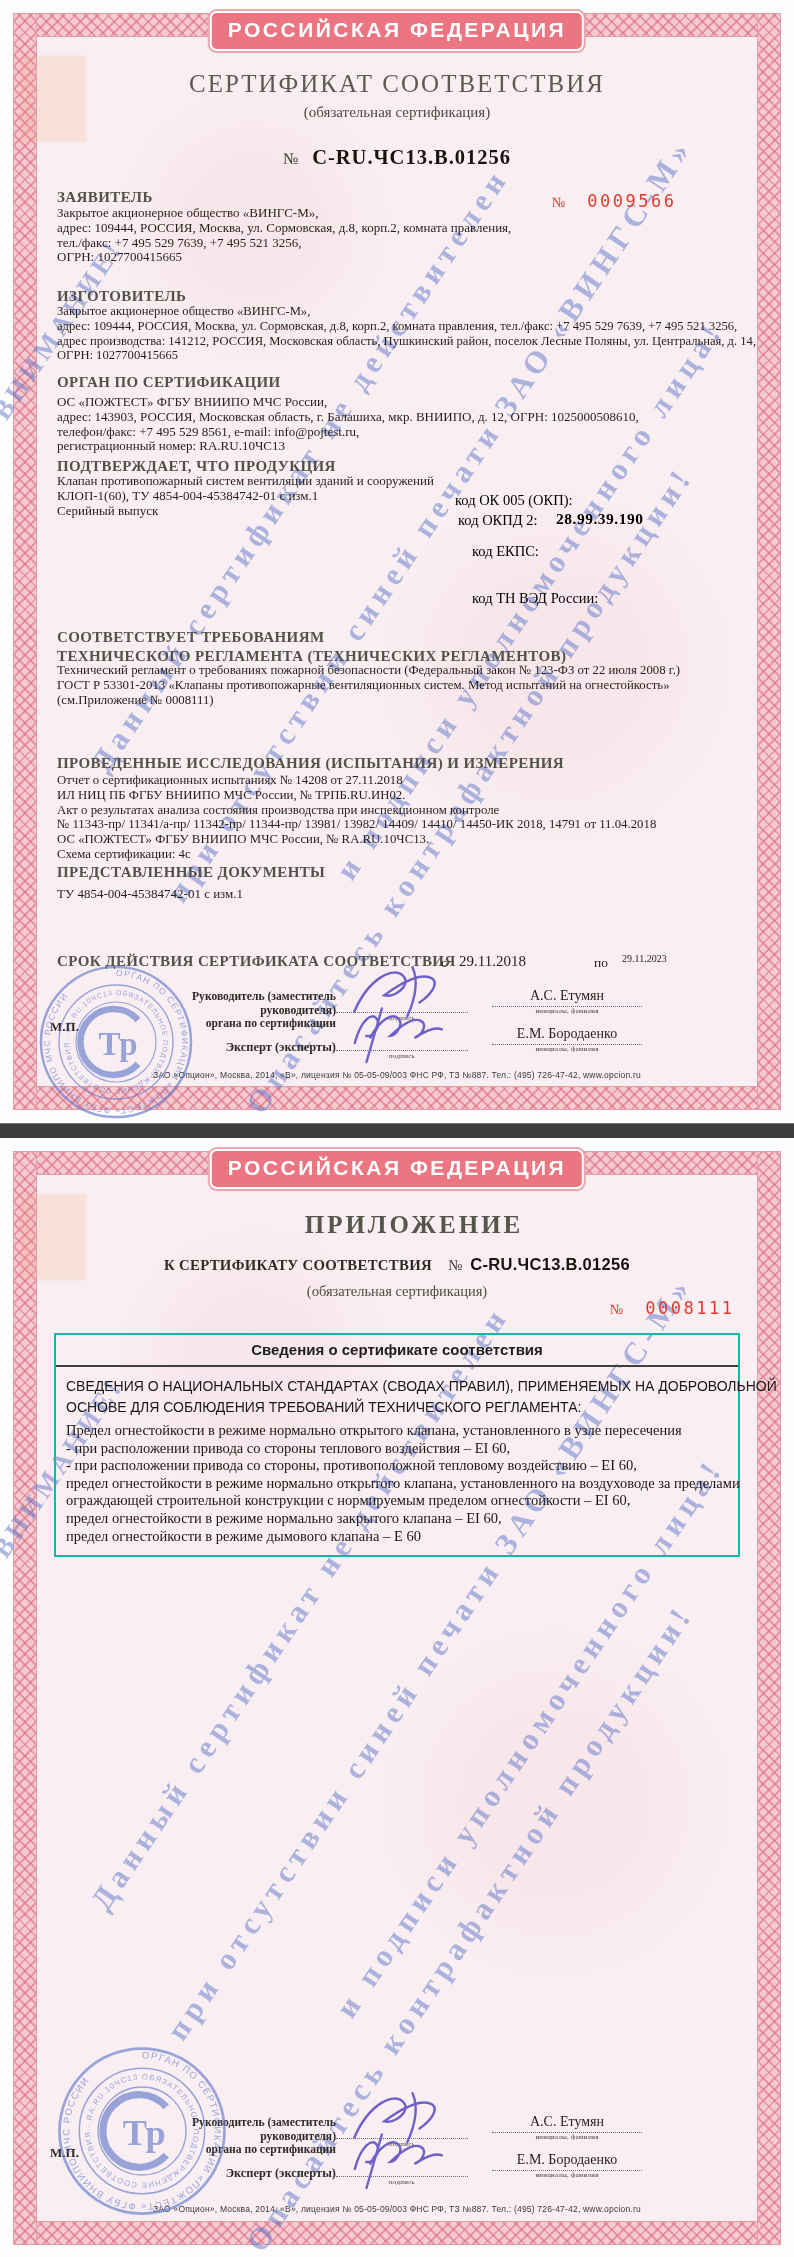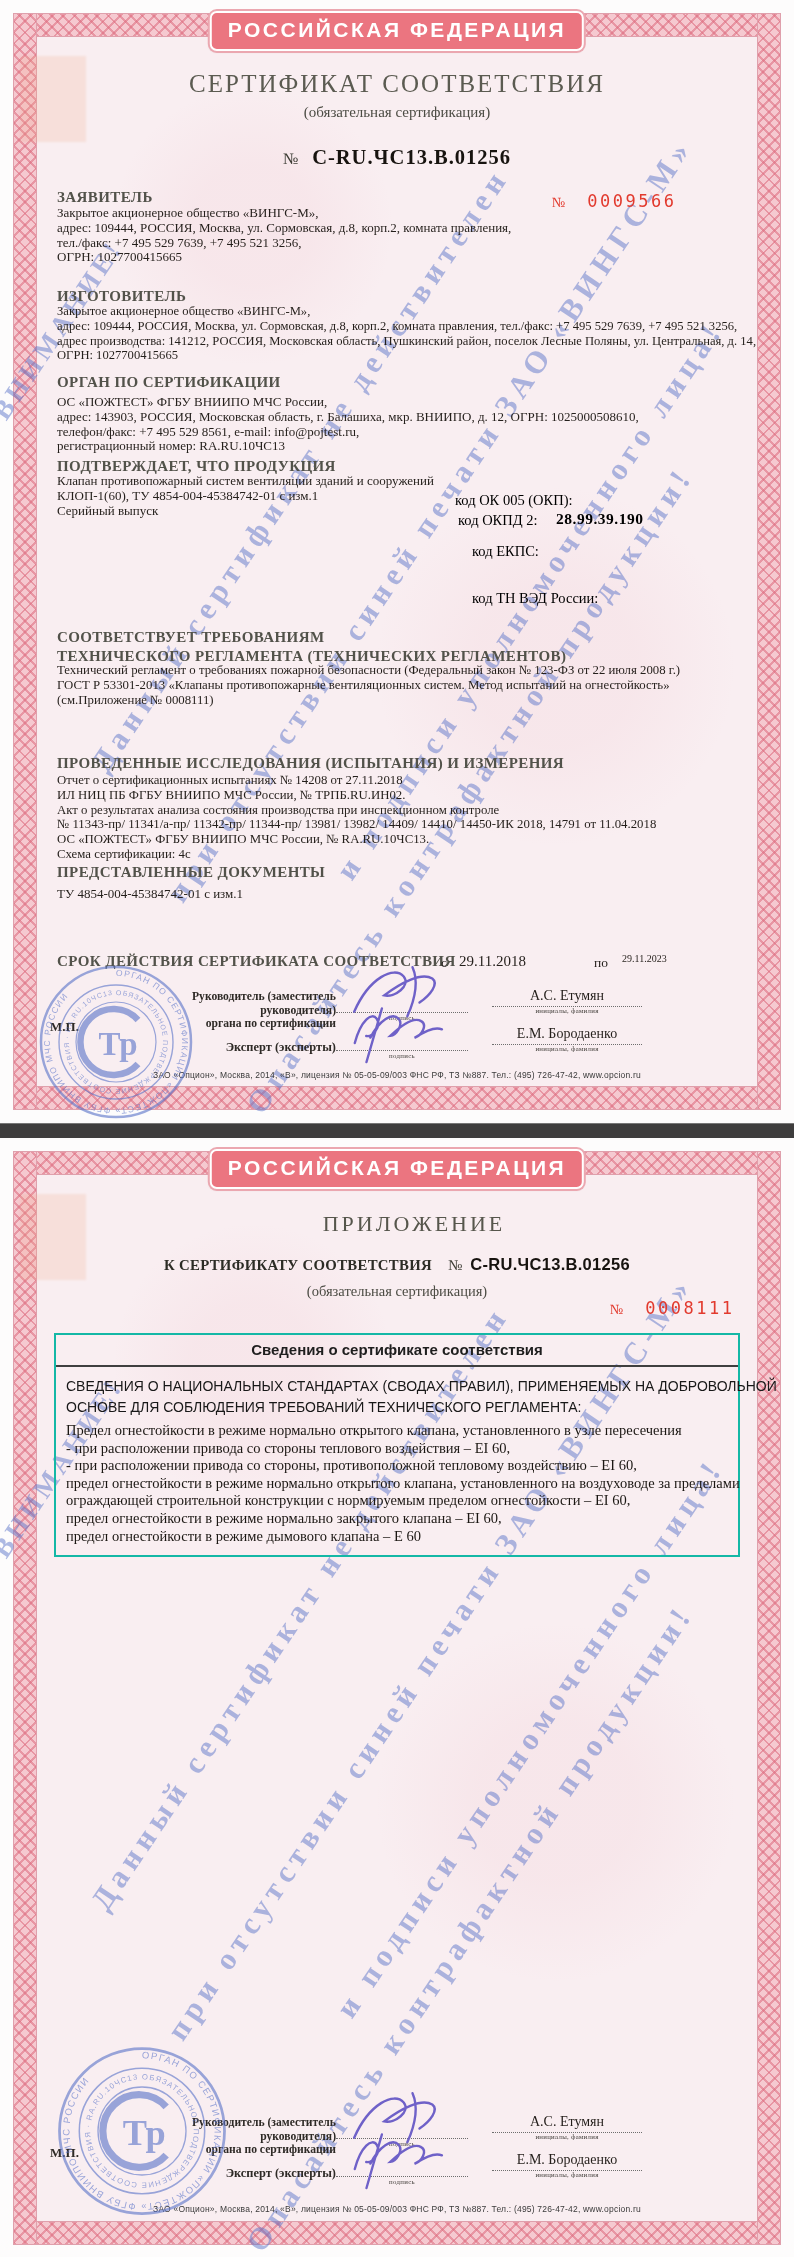--- a/index.html
+++ b/index.html
@@ -78,21 +78,21 @@
   .code-ekps{left:472px;top:543px;}
   .code-tnved{left:472px;top:590px;}
 
   .vpart{position:absolute;z-index:3;color:#241f1b;white-space:nowrap;}
   .v-fl{left:441px;top:955px;font-size:13.5px;}
   .v-fd{left:459px;top:953px;font-size:15px;}
   .v-tl{left:594px;top:955px;font-size:13.5px;}
   .v-td{left:622px;top:953px;font-size:10px;}
 
   
-  .title2{top:73px;font-weight:normal;font-size:22px;color:#56564c;letter-spacing:3px;padding-left:34px;}
+  .title2{top:73px;font-weight:bold;font-size:25px;color:#56564c;letter-spacing:3px;padding-left:34px;}
   .sub2line{top:117px;}
   .s2a{font-weight:bold;font-size:14.8px;color:#2c2c25;letter-spacing:.3px;}
   .nosign2{font-size:15px;color:#3c3c34;margin:0 8px 0 16px;}
   .certnum2{font-family:"Liberation Sans",sans-serif;font-weight:bold;font-size:16.5px;
             color:#17130f;letter-spacing:.3px;}
   .subtitle2{top:145px;font-size:14.5px;color:#4c4c44;}
 
   .tablebox{position:absolute;left:54px;right:54px;top:195px;z-index:3;border:2px solid #14b8a6;}
   .thead{padding:6px 8px 7px;text-align:center;font-family:"Liberation Sans",sans-serif;
          font-weight:bold;font-size:15px;color:#1e1e1e;border-bottom:2px solid #3f3f3f;}

